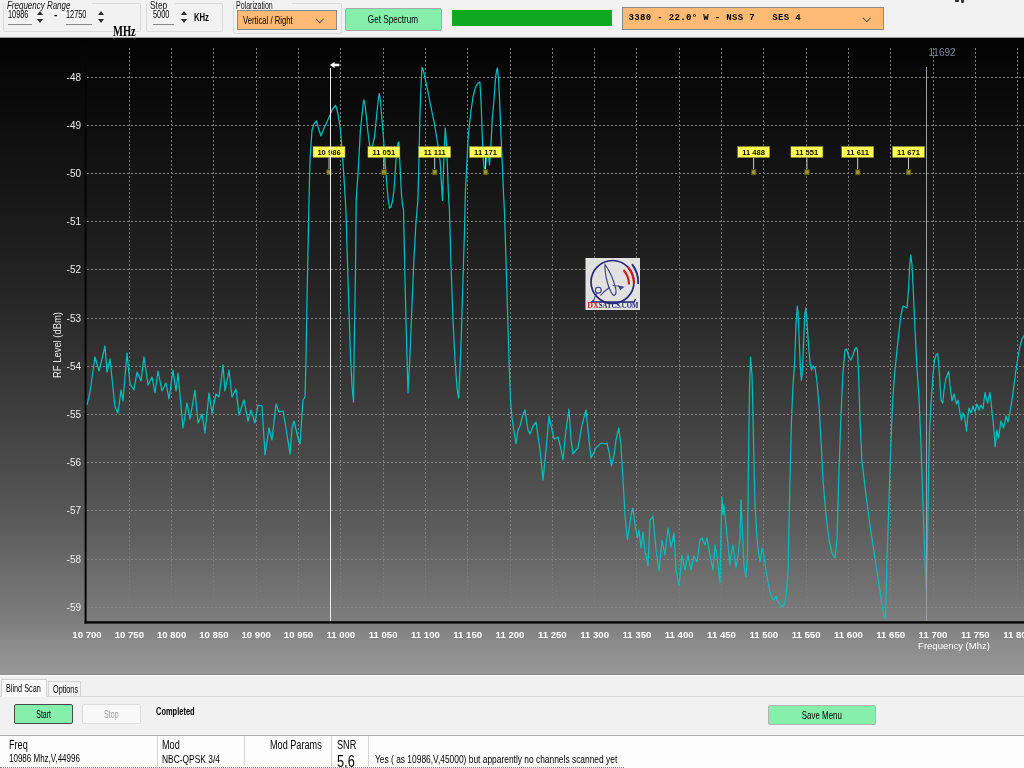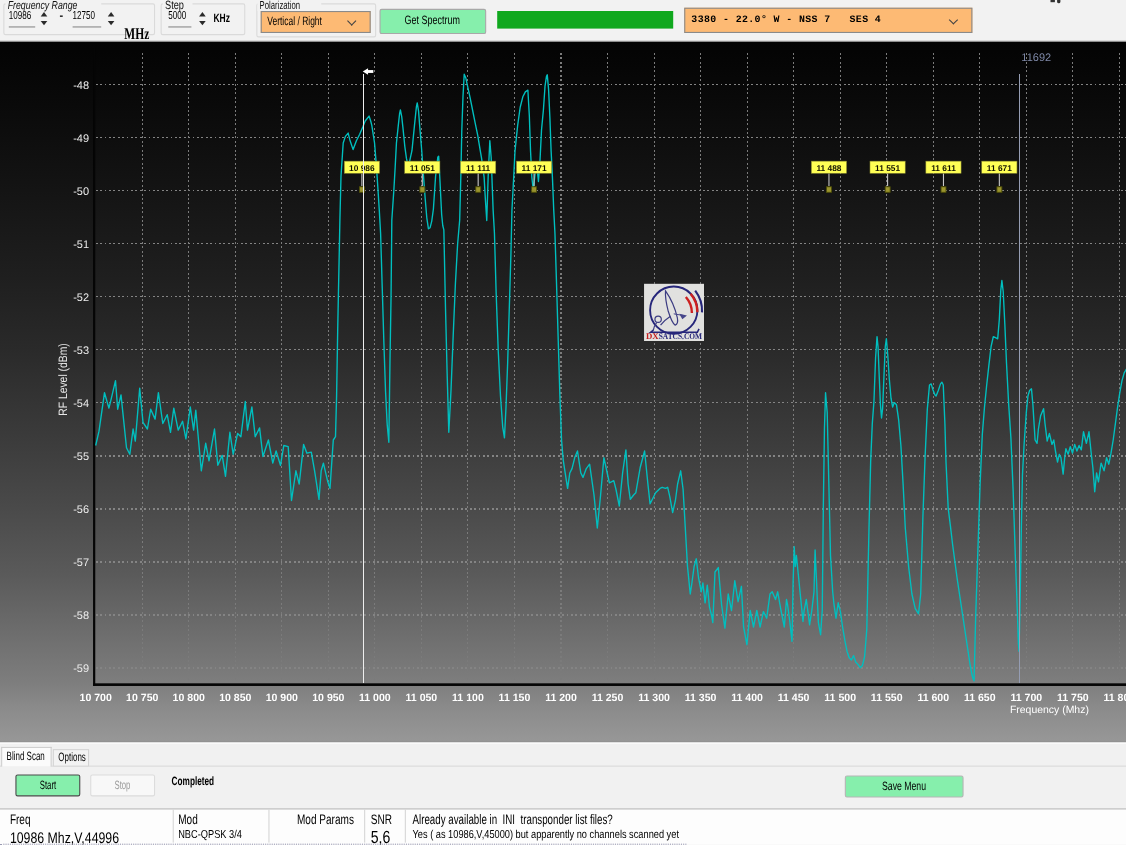--- a/index.html
+++ b/index.html
@@ -226,19 +226,18 @@
 <div class="abs" style="left:0;top:751.5px;width:1024px;height:1px;background:#ececec;"></div>
 <div class="abs" style="left:0;top:736px;width:1024px;height:32px;background:#fdfdfd;"></div>
 <div class="abs" style="left:157px;top:736px;width:1px;height:30px;background:#d6d6d6;"></div>
 <div class="abs" style="left:244px;top:736px;width:1px;height:30px;background:#d6d6d6;"></div>
 <div class="abs" style="left:331px;top:736px;width:1px;height:30px;background:#d6d6d6;"></div>
 <div class="abs" style="left:368px;top:736px;width:1px;height:30px;background:#d6d6d6;"></div>
 <div class="abs" style="left:9px;top:738px;font-size:12.5px;color:#000;"><span class="c" style="transform:scaleX(0.73);">Freq</span></div>
 <div class="abs" style="left:162px;top:738px;font-size:12.5px;color:#000;"><span class="c" style="transform:scaleX(0.73);">Mod</span></div>
 <div class="abs" style="left:249px;top:738px;font-size:12.5px;color:#000;margin-left:21px;"><span class="c" style="transform:scaleX(0.73);">Mod Params</span></div>
 <div class="abs" style="left:337px;top:738px;font-size:12.5px;color:#000;"><span class="c" style="transform:scaleX(0.73);">SNR</span></div>
-<div class="abs" style="left:375px;top:738px;font-size:12.5px;color:#000;"><span class="c" style="transform:scaleX(0.71);">Already available in&nbsp; INI&nbsp; transponder list files?</span></div>
-<div class="abs" style="left:9px;top:753px;font-size:14px;color:#000;"><span class="c" style="transform:scaleX(0.80);">10986 Mhz,V,44996</span></div>
+<div class="abs" style="left:9px;top:753px;font-size:10px;color:#000;"><span class="c" style="transform:scaleX(0.80);">10986 Mhz,V,44996</span></div>
 <div class="abs" style="left:162px;top:753px;font-size:10.5px;color:#000;"><span class="c" style="transform:scaleX(0.80);">NBC-QPSK 3/4</span></div>
 <div class="abs" style="left:337px;top:753px;font-size:16px;color:#000;"><span class="c" style="transform:scaleX(0.80);">5,6</span></div>
 <div class="abs" style="left:375px;top:753px;font-size:10.5px;color:#000;"><span class="c" style="transform:scaleX(0.80);">Yes ( as 10986,V,45000) but apparently no channels scanned yet</span></div>
 <div class="abs" style="left:0;top:766px;width:624px;height:1px;border-bottom:1px dotted #7a7a9a;"></div>
 
 </div>
 </body></html>

